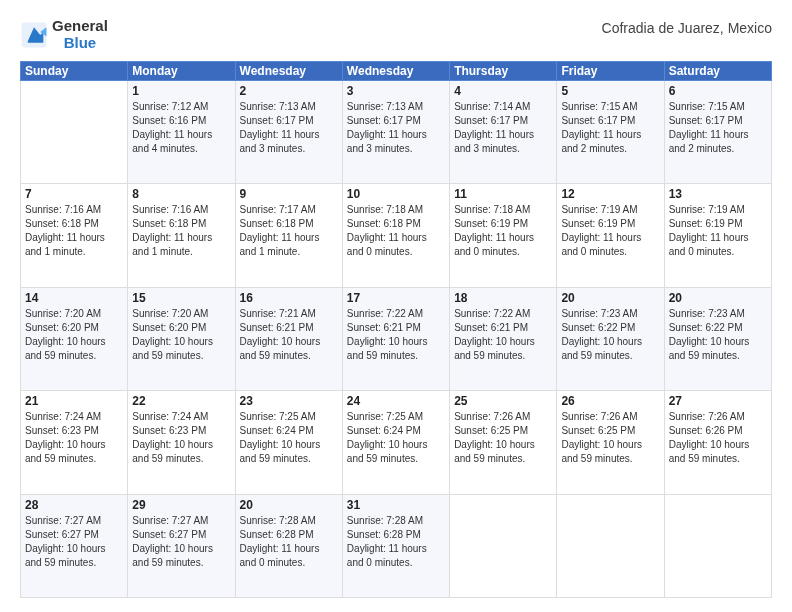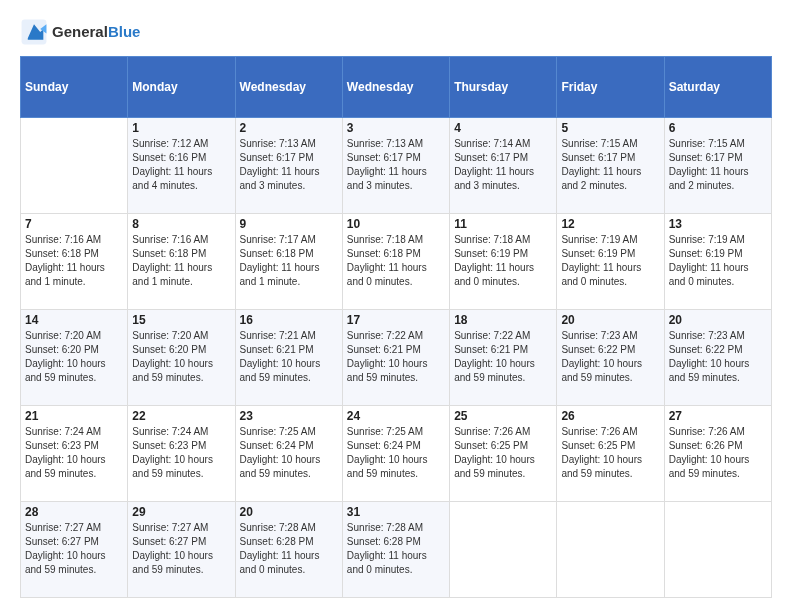--- a/index.html
+++ b/index.html
@@ -23,21 +23,21 @@
       justify-content: space-between;
       margin-bottom: 10px;
     }
     .logo {
       display: flex;
       align-items: center;
       gap: 0px;
     }
     .logo-text {
       display: flex;
-      flex-direction: row;
+      flex-direction: column;
       line-height: 1.1;
       text-align: center;
     }
     .logo-general {
       font-size: 15px;
       font-weight: bold;
       color: #333;
     }
     .logo-blue {
       font-size: 15px;
@@ -68,21 +68,21 @@
       border: 1px solid #ccc;
       border-collapse: collapse;
       width: 100%;
       table-layout: fixed;
     }
     .calendar th {
       background: #3a6bbf;
       color: #fff;
       font-size: 12px;
       font-weight: bold;
-      padding: 23px 4px;
+      padding: 2px 4px;
       text-align: left;
       border: 1px solid #5588d0;
     }
     .calendar td {
       vertical-align: top;
       padding: 3px 4px;
       border: 1px solid #ddd;
       font-size: 10px;
       color: #333;
       background: #fff;
@@ -120,20 +120,21 @@
         <rect x="2" y="2" width="32" height="32" rx="4" fill="#e8f0fb"></rect>
         <polygon points="10,26 18,8 26,18 30,14 30,28 10,28" fill="#2979c8"></polygon>
         <polygon points="26,14 34,8 34,20" fill="#5aacf5"></polygon>
       </svg>
       <div class="logo-text">
         <span class="logo-general">General</span>
         <span class="logo-blue">Blue</span>
       </div>
     </div>
     <div class="title-block">
+      <div class="location">Cofradia de Juarez, Mexico</div>
     </div>
   </div>
 
   <table class="calendar">
     <thead>
       <tr>
         <th>Sunday</th>
         <th>Monday</th>
         <th>Wednesday</th>
         <th>Wednesday</th>

